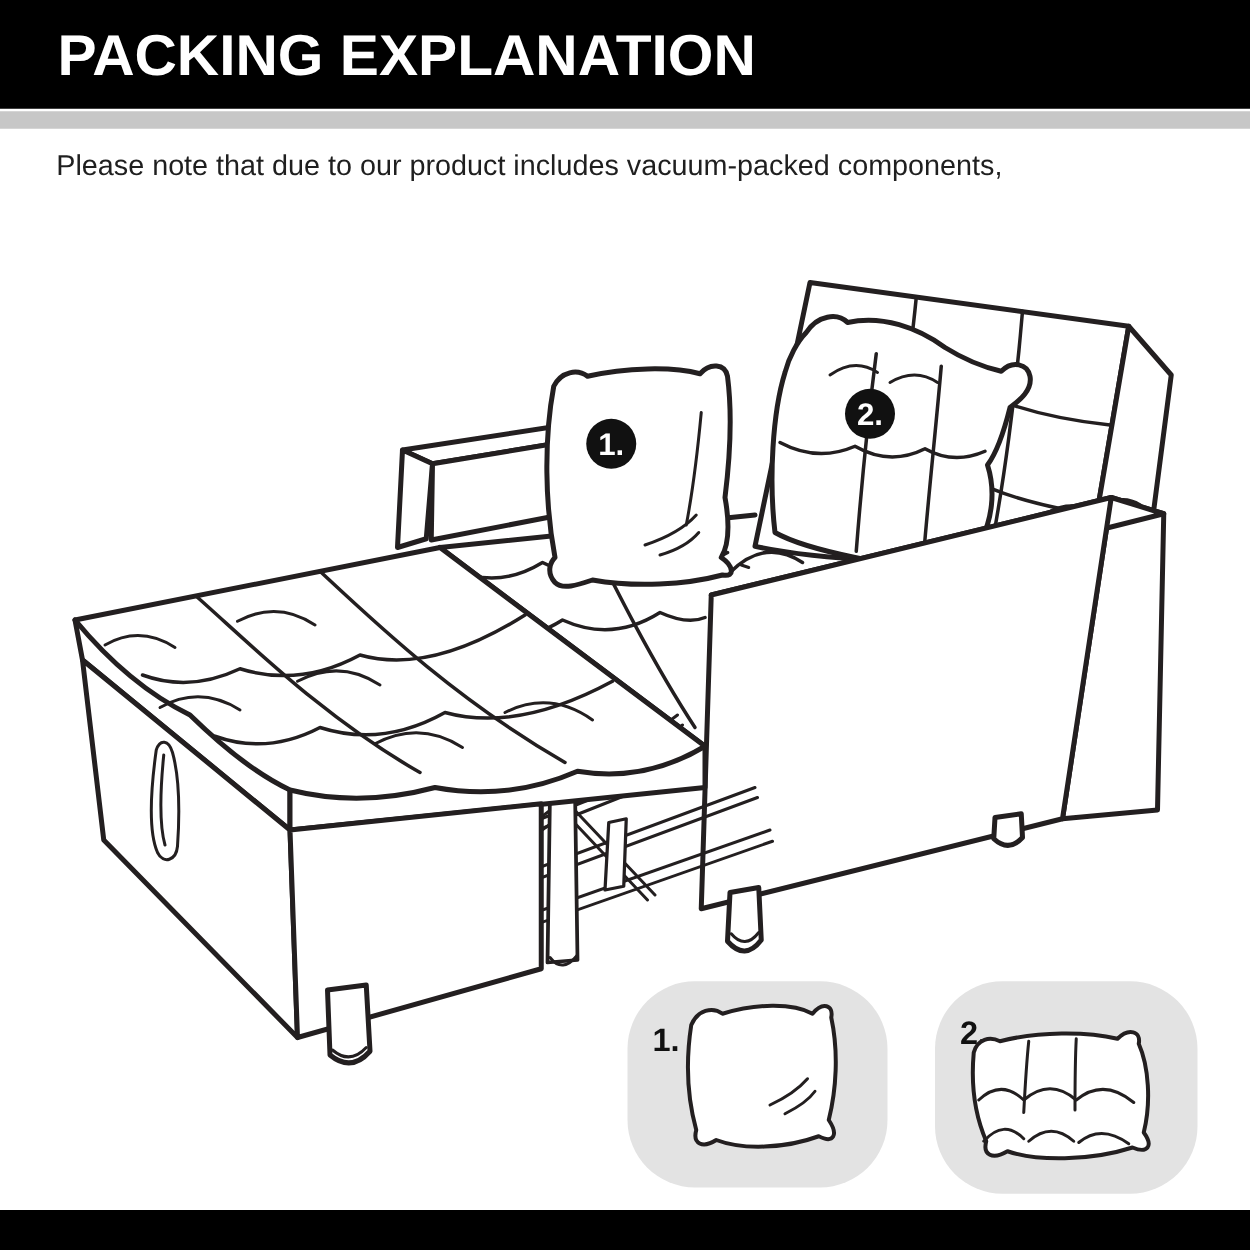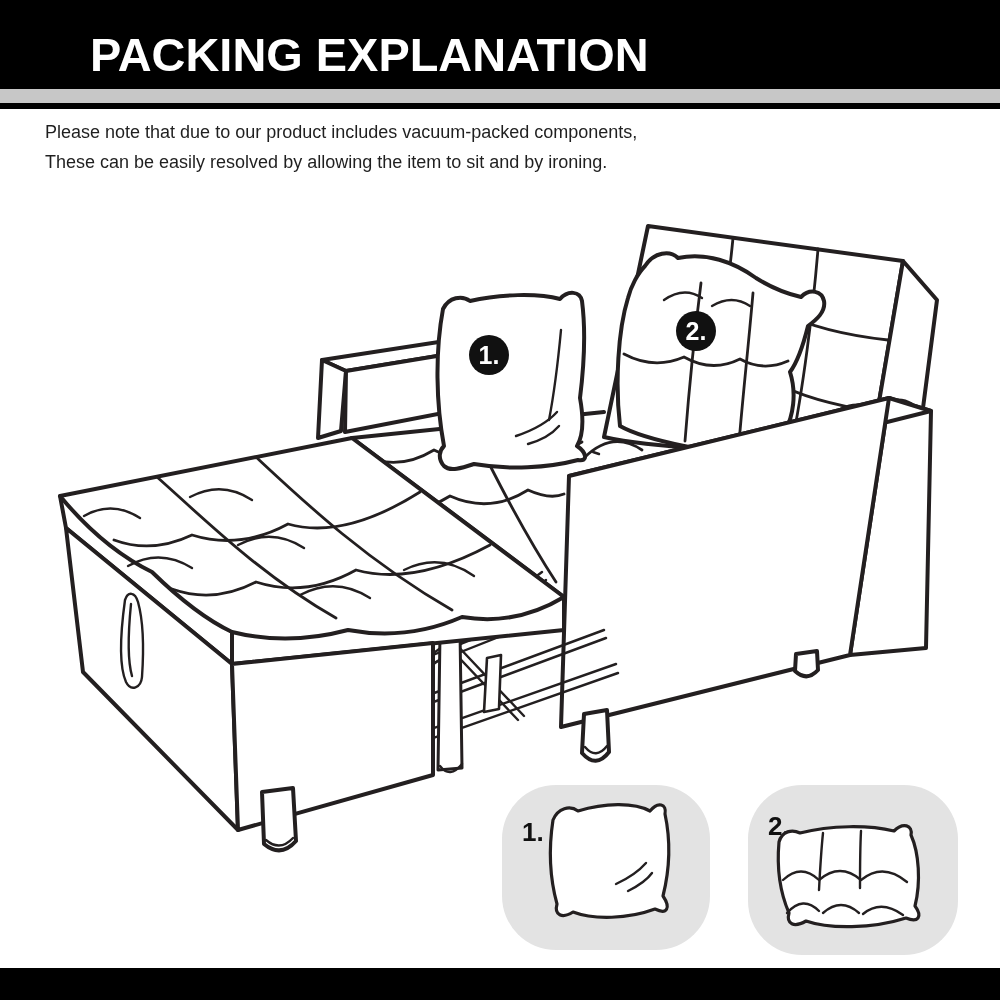--- a/index.html
+++ b/index.html
@@ -9,37 +9,37 @@
     --strip:#c7c7c7;
     --legend-box:#e3e3e3;
     --footer-bg:#000000;
   }
   *{margin:0;padding:0;box-sizing:border-box;}
   html,body{width:1000px;height:1000px;background:#ffffff;overflow:hidden;}
   body{font-family:"Liberation Sans", sans-serif;position:relative;}
   .page{position:absolute;inset:0;width:1000px;height:1000px;background:#fff;}
 
   .header{
-    position:absolute;left:0;top:0;width:1000px;height:109px;
+    position:absolute;left:0;top:0;width:1000px;height:87px;
     background:var(--header-bg);
-    display:flex;align-items:center;padding-left:44px;
+    display:flex;align-items:center;
   }
   .header .title{
     color:var(--header-text);
     font-size:46px;font-weight:bold;letter-spacing:0px;
     padding-left:45px;white-space:nowrap;
     transform:scaleX(1.02);transform-origin:left center;
   }
   .gray-strip{
     position:absolute;left:0;top:89px;width:1000px;height:14px;
     background:var(--strip);
   }
   .notice{
     position:absolute;left:45px;top:117px;width:900px;
-    color:#1f1f1f;font-size:18px;line-height:30px;
+    color:#1f1f1f;font-size:23px;line-height:30px;
   }
   .notice div{white-space:nowrap;}
 
   svg.diagram{position:absolute;left:0;top:0;width:1000px;height:1000px;}
 
   .face{fill:#ffffff;stroke:var(--line);stroke-width:4;stroke-linejoin:round;stroke-linecap:round;}
   .line{fill:none;stroke:var(--line);stroke-width:4;stroke-linejoin:round;stroke-linecap:round;}
   .seam{fill:none;stroke:var(--line);stroke-width:2.8;stroke-linejoin:round;stroke-linecap:round;}
   .thin{fill:none;stroke:var(--line);stroke-width:2.4;stroke-linejoin:round;stroke-linecap:round;}
   .badge-circle{fill:#111111;stroke:none;}
@@ -57,21 +57,20 @@
 
 <div class="page">
 
   <div class="header">
     <span class="title">PACKING EXPLANATION</span>
   </div>
   <div class="gray-strip"></div>
 
   <div class="notice">
     <div>Please note that due to our product includes vacuum-packed components,</div>
-    <div>These can be easily resolved by allowing the item to sit and by ironing.</div>
   </div>
 
   <svg class="diagram" viewBox="0 0 1000 1000">
 
     <g>
       <path class="face" d="M 648,226 L 903,261 L 871,449 Q 800,453 700,448 Q 640,445 604,437 Z"></path>
       <path class="face" d="M 903,261 L 937,300 L 916,462 L 871,449 Z"></path>
       <path class="seam" d="M 733,238 C 727,300 714,380 701,444"></path>
       <path class="seam" d="M 818,249 C 813,310 803,390 791,448"></path>
       <path class="seam" d="M 632,303 Q 664,322 699,307 Q 737,326 780,312 Q 823,333 888,340"></path>

